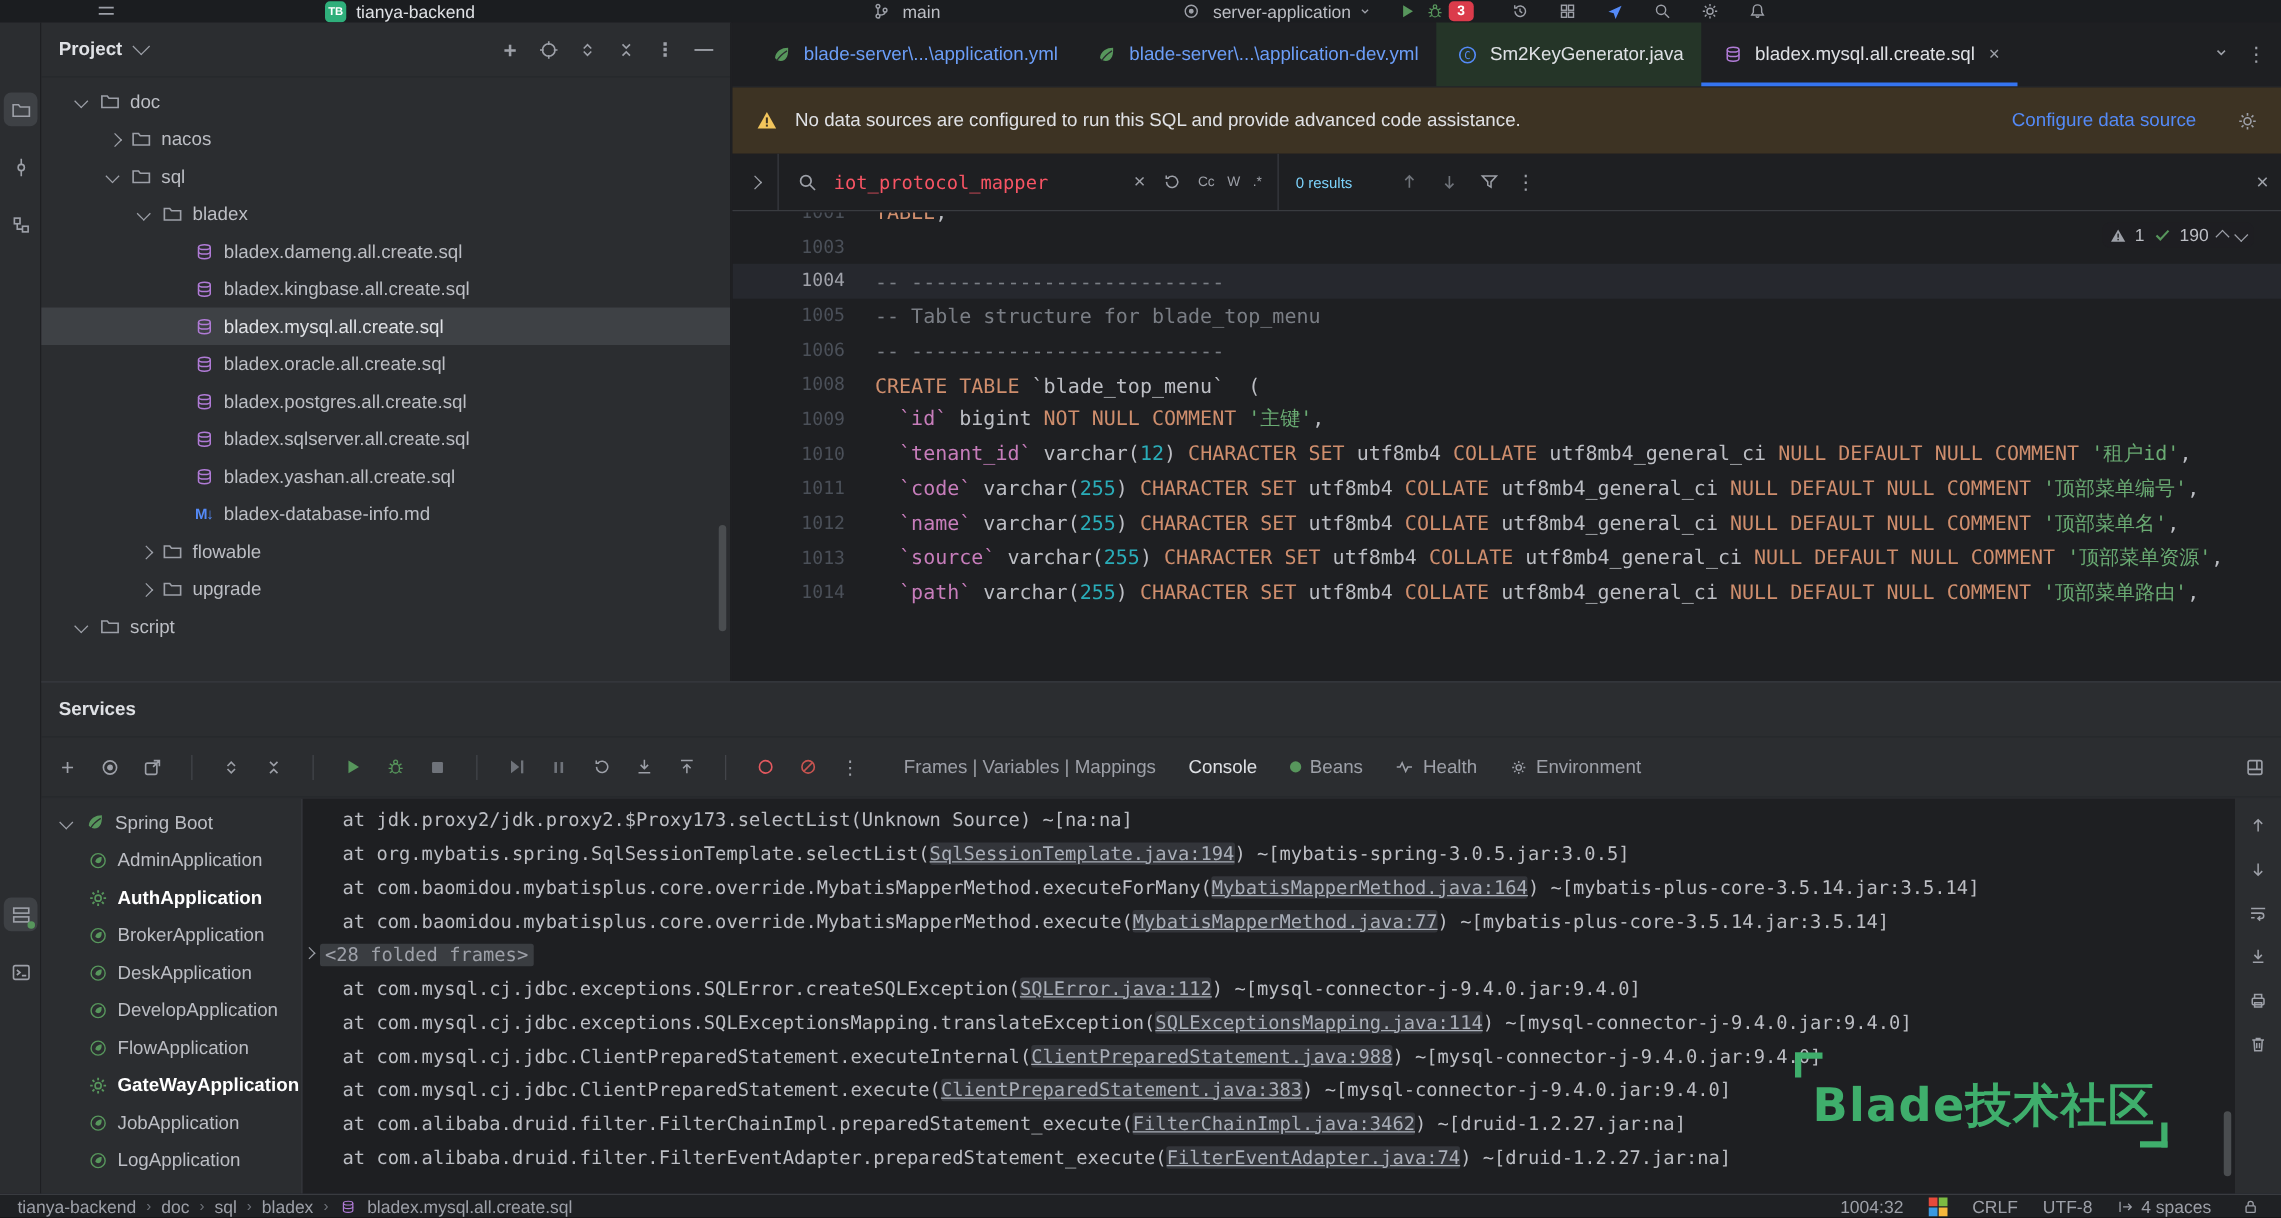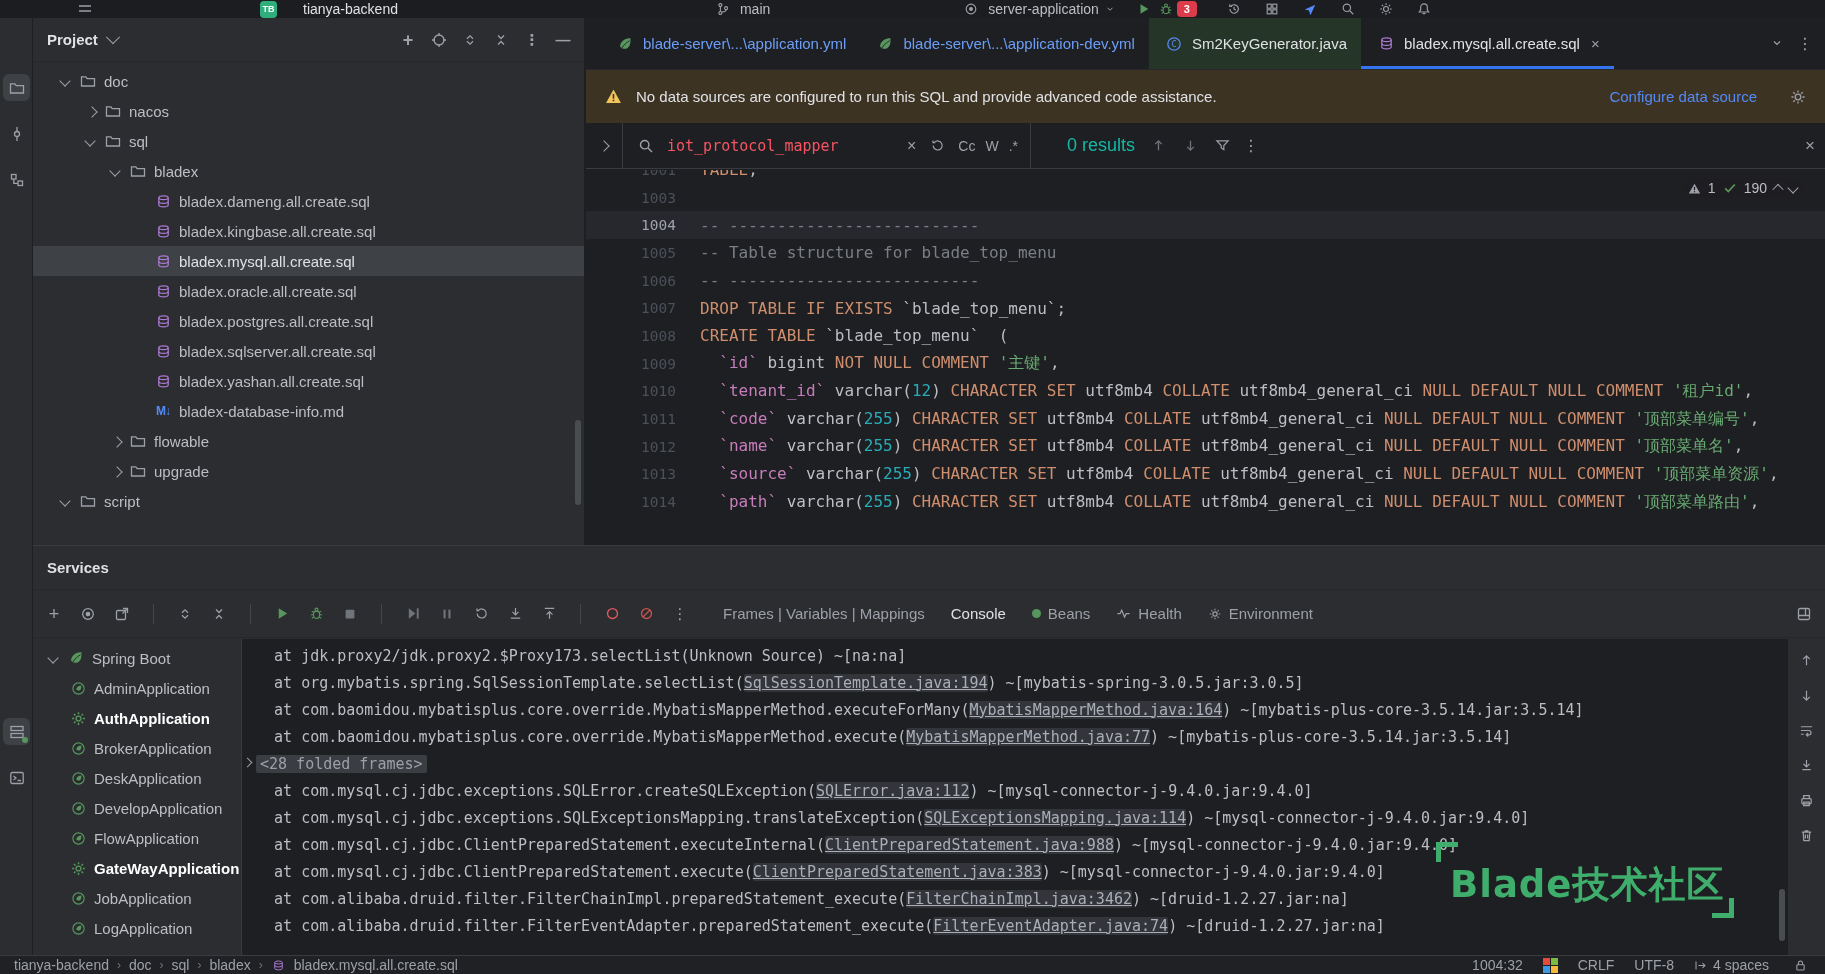--- a/index.html
+++ b/index.html
@@ -9,21 +9,21 @@
 .mono{font-family:"DejaVu Sans Mono","Liberation Mono",monospace;}
 .icn{display:inline-flex;align-items:center;justify-content:center;width:22px;height:22px;flex:none;color:#9DA0A8;}
 .icn svg{display:block}
 .spacer{flex:1}
 .sep{width:1px;height:20px;background:#43454A;margin:0 8px;flex:none}
 
 
 #titlebar{position:absolute;left:0;top:0;width:1825px;height:18px;background:#1B1D20;display:flex;align-items:center;overflow:hidden;}
 #titlebar .tb-inner{display:flex;align-items:center;width:100%;height:36px;}
 .tb-chip{width:17px;height:17px;border-radius:4px;background:#2FAF7B;color:#fff;font-size:9px;font-weight:bold;
-        display:flex;align-items:center;justify-content:center;margin-right:26px;}
+        display:flex;align-items:center;justify-content:center;margin-right:8px;}
 .tb-name{font-size:14px;color:#DFE1E5;margin-right:14px}
 .tb-branch{display:flex;align-items:center;gap:6px;color:#BCBEC4;font-size:14px}
 .runcfg{display:flex;align-items:center;gap:6px;color:#BCBEC4;font-size:14px}
 .badge3{min-width:20px;height:16px;border-radius:4px;background:#DB3B4B;color:#fff;font-size:11px;font-weight:bold;
         display:flex;align-items:center;justify-content:center;padding:0 4px}
 
 
 #leftstrip{position:absolute;left:0;top:18px;width:33px;height:937px;background:#2B2D30;border-right:1px solid #1E1F22;}
 .strip-ic{position:absolute;left:3px;width:27px;height:27px;border-radius:6px;display:flex;align-items:center;justify-content:center;}
 .strip-ic.active{background:#3E4145;}
@@ -57,22 +57,22 @@
 .tab .close{color:#9DA0A8;font-size:15px;margin-left:4px}
 .tabs-end{display:flex;align-items:center;gap:14px;margin-left:auto;padding-right:12px;color:#9DA0A8}
 
 #banner{position:absolute;left:0;top:52px;right:0;height:53px;background:#3D3323;display:flex;align-items:center;padding:0 16px;gap:12px;font-size:15px;color:#DFE1E5}
 #banner .blink{color:#548AF7;cursor:pointer;margin-right:18px;white-space:nowrap}
 
 #searchrow{position:absolute;left:0;top:105px;right:0;height:46px;background:#1E1F22;border-bottom:1px solid #393B40;display:flex;align-items:center;padding:0 10px 0 8px;gap:10px;font-size:14px;color:#9DA0A8}
 .sr-chev{width:8px;height:8px;border-right:1.7px solid #9DA0A8;border-bottom:1.7px solid #9DA0A8;transform:rotate(-45deg);margin:0 4px 0 6px}
 .sr-field{display:flex;align-items:center;gap:10px;border-left:1px solid #393B40;border-right:1px solid #393B40;height:100%;padding:0 12px;}
 .sr-query{color:#F75464;font-size:15px;min-width:230px}
-.sr-letter{color:#9DA0A8;font-size:14px;cursor:pointer}
-.sr-results{color:#14b8a6;font-size:18px;margin-left:26px;min-width:70px}
+.sr-letter{color:#9DA0A8;font-size:11px;cursor:pointer}
+.sr-results{color:#7dd3fc;font-size:12px;margin-left:4px;min-width:70px}
 #searchrow .xclose{margin-left:auto;font-size:17px;color:#9DA0A8;cursor:pointer}
 
 #code{position:absolute;left:0;top:152px;right:0;bottom:0;overflow:hidden;background:#1E1F22}
 #codelines{position:absolute;left:0;top:-14px;right:0}
 .crow{height:27.7px;display:flex;align-items:center;white-space:pre;position:relative}
 .crow.current{background:#26282E}
 .cgut{width:114px;flex:none;text-align:right;padding-right:24px;color:#4B5059;font-size:14.5px;font-family:"DejaVu Sans Mono","Liberation Mono",monospace}
 .crow.current .cgut{color:#A1A3AB}
 .ctext{font-family:"DejaVu Sans Mono","Liberation Mono",monospace;font-size:16px;color:#BCBEC4}
 .c-kw{color:#CF8E6D}.c-cm{color:#7A7E85}.c-str{color:#6AAB73}.c-num{color:#2AACB8}.c-id{color:#C77DBB}
@@ -558,21 +558,20 @@
       <span class="xclose">×</span>
     </div>
 
     <div id="code">
       <div id="codelines">
           <div class="crow"><div class="cgut">1001</div><span class="ctext"><span class="c-kw">TABLE</span><span class="">;</span></span></div>
           <div class="crow"><div class="cgut">1003</div><span class="ctext"></span></div>
           <div class="crow current"><div class="cgut">1004</div><span class="ctext"><span class="c-cm">-- --------------------------</span></span></div>
           <div class="crow"><div class="cgut">1005</div><span class="ctext"><span class="c-cm">-- Table structure for blade_top_menu</span></span></div>
           <div class="crow"><div class="cgut">1006</div><span class="ctext"><span class="c-cm">-- --------------------------</span></span></div>
-          <div class="crow"><div class="cgut">1007</div><span class="ctext"><span class="c-kw">DROP TABLE IF EXISTS </span><span class="">`blade_top_menu`;</span></span></div>
           <div class="crow"><div class="cgut">1008</div><span class="ctext"><span class="c-kw">CREATE TABLE </span><span class="">`blade_top_menu`  (</span></span></div>
           <div class="crow"><div class="cgut">1009</div><span class="ctext"><span class="">  </span><span class="c-id">`id`</span><span class=""> bigint </span><span class="c-kw">NOT NULL COMMENT</span><span class=""> </span><span class="c-str">'主键'</span><span class="">,</span></span></div>
           <div class="crow"><div class="cgut">1010</div><span class="ctext"><span class="">  </span><span class="c-id">`tenant_id`</span><span class=""> varchar(</span><span class="c-num">12</span><span class="">) </span><span class="c-kw">CHARACTER SET</span><span class=""> utf8mb4 </span><span class="c-kw">COLLATE</span><span class=""> utf8mb4_general_ci </span><span class="c-kw">NULL DEFAULT NULL COMMENT</span><span class=""> </span><span class="c-str">'租户id'</span><span class="">,</span></span></div>
           <div class="crow"><div class="cgut">1011</div><span class="ctext"><span class="">  </span><span class="c-id">`code`</span><span class=""> varchar(</span><span class="c-num">255</span><span class="">) </span><span class="c-kw">CHARACTER SET</span><span class=""> utf8mb4 </span><span class="c-kw">COLLATE</span><span class=""> utf8mb4_general_ci </span><span class="c-kw">NULL DEFAULT NULL COMMENT</span><span class=""> </span><span class="c-str">'顶部菜单编号'</span><span class="">,</span></span></div>
           <div class="crow"><div class="cgut">1012</div><span class="ctext"><span class="">  </span><span class="c-id">`name`</span><span class=""> varchar(</span><span class="c-num">255</span><span class="">) </span><span class="c-kw">CHARACTER SET</span><span class=""> utf8mb4 </span><span class="c-kw">COLLATE</span><span class=""> utf8mb4_general_ci </span><span class="c-kw">NULL DEFAULT NULL COMMENT</span><span class=""> </span><span class="c-str">'顶部菜单名'</span><span class="">,</span></span></div>
           <div class="crow"><div class="cgut">1013</div><span class="ctext"><span class="">  </span><span class="c-id">`source`</span><span class=""> varchar(</span><span class="c-num">255</span><span class="">) </span><span class="c-kw">CHARACTER SET</span><span class=""> utf8mb4 </span><span class="c-kw">COLLATE</span><span class=""> utf8mb4_general_ci </span><span class="c-kw">NULL DEFAULT NULL COMMENT</span><span class=""> </span><span class="c-str">'顶部菜单资源'</span><span class="">,</span></span></div>
           <div class="crow"><div class="cgut">1014</div><span class="ctext"><span class="">  </span><span class="c-id">`path`</span><span class=""> varchar(</span><span class="c-num">255</span><span class="">) </span><span class="c-kw">CHARACTER SET</span><span class=""> utf8mb4 </span><span class="c-kw">COLLATE</span><span class=""> utf8mb4_general_ci </span><span class="c-kw">NULL DEFAULT NULL COMMENT</span><span class=""> </span><span class="c-str">'顶部菜单路由'</span><span class="">,</span></span></div>
         </div>
       <div id="inspect">
         <svg width="13" height="13" viewBox="0 0 16 16">

